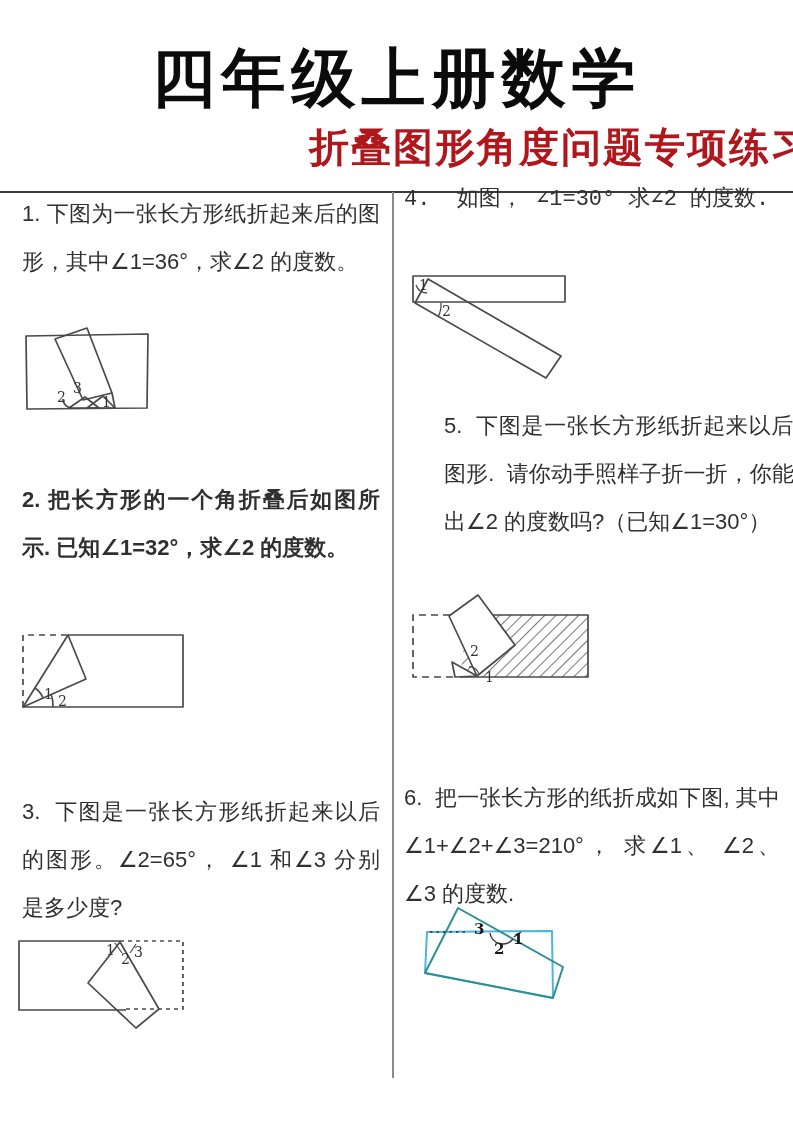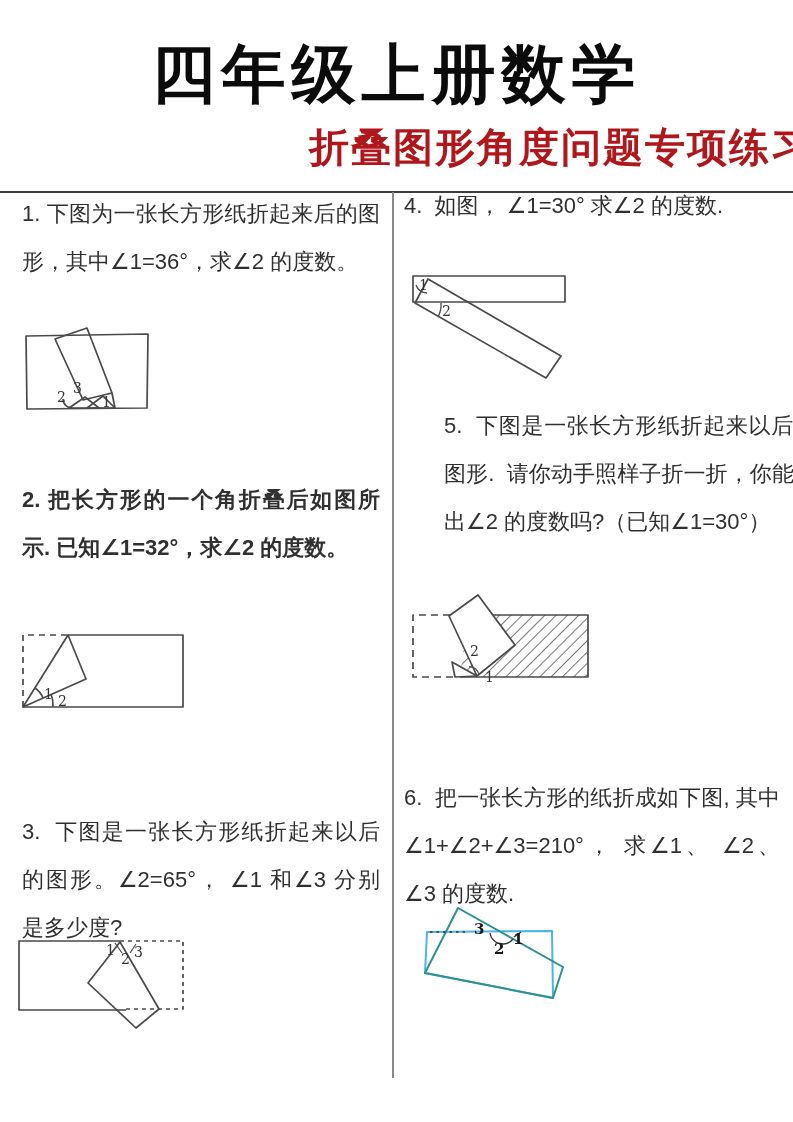--- a/index.html
+++ b/index.html
@@ -1,19 +1,19 @@
 <!DOCTYPE html>
 <html><head>
 <meta charset="utf-8">
 <style>
   html,body{margin:0;padding:0;background:#ffffff;}
   #page{position:relative;width:793px;height:1122px;background:#ffffff;overflow:hidden;
         font-family:"Liberation Sans","DejaVu Sans",sans-serif;}
   .title{position:absolute;left:0;top:44px;width:793px;text-align:center;
-         font-family:Liberation Mono, monospace;font-weight:900;
+         font-family:Liberation Serif, serif;font-weight:900;
          font-size:64px;line-height:70px;color:#0b0b0b;letter-spacing:6px;}
   .subtitle{position:absolute;left:0;top:114px;width:793px;text-align:right;
          font-family:"DejaVu Serif","Liberation Serif",serif;font-weight:900;
          font-size:40px;line-height:66px;color:#b0171c;letter-spacing:2px;padding-left:20px;}
   .hrule{position:absolute;left:0;top:191px;width:793px;height:2px;background:#3c3c3c;}
   .vdivider{position:absolute;left:392px;top:192px;width:2px;height:886px;background:#8a8a8a;}
   .problem{position:absolute;}
   .ptext{margin:0;font-size:22px;line-height:48px;color:#303030;text-align:justify;
          white-space:pre-wrap;}
   .diag{position:absolute;}
@@ -60,39 +60,39 @@
       <polygon points="1,75 46,3 64,47"></polygon>
       <path d="M 13,56 A 22,22 0 0 1 21,66"></path>
       <path d="M 29,62 A 30,30 0 0 1 31,75"></path>
     </g>
     <g class="dlabel">
       <text x="22" y="67">1</text>
       <text x="36" y="74">2</text>
     </g>
   </svg>
 
-  <section class="problem" style="left:22px;top:788px;width:358px;margin-top:20px;">
+  <section class="problem" style="left:22px;top:788px;width:358px;">
     <p class="ptext">3.  下图是一张长方形纸折起来以后的图形。∠2=65°， ∠1 和∠3 分别是多少度?</p>
   </section>
   <svg class="diag" style="left:18px;top:933px;" width="170" height="104" viewBox="0 0 170 104">
     <g stroke="#4a4a4a" stroke-width="1.7" fill="none" stroke-linejoin="round">
       <polyline points="102,8 1,8 1,77 108,77"></polyline>
       <polyline points="102,8 165,8 165,76 108,76" stroke-dasharray="4,4"></polyline>
       <polygon points="102,9 70,50 118,95 141,76"></polygon>
       <line x1="97" y1="10" x2="104" y2="20" stroke-width="1.2"></line>
       <line x1="112" y1="20" x2="118" y2="11" stroke-width="1.2"></line>
     </g>
     <g class="dlabel">
       <text x="88" y="22">1</text>
       <text x="103" y="31">2</text>
       <text x="116" y="24">3</text>
     </g>
   </svg>
 
-  <section class="problem" style="left:404px;top:182px;width:372px;">
+  <section class="problem" style="left:404px;top:176px;width:372px;font-family:Liberation Mono, monospace;">
     <p class="ptext">4.  如图， ∠1=30° 求∠2 的度数.</p>
   </section>
   <svg class="diag" style="left:412px;top:270px;" width="157" height="112" viewBox="0 0 157 112">
     <g stroke="#4a4a4a" stroke-width="1.7" fill="none" stroke-linejoin="round">
       <polygon points="1,6 153,6 153,32 1,32"></polygon>
       <polygon points="16,9 149,86 134,108 3,33"></polygon>
       <path d="M 4,15 A 12,12 0 0 0 15,23" stroke-width="1.3"></path>
       <path d="M 29,33 A 26,26 0 0 1 26,47" stroke-width="1.3"></path>
     </g>
     <g class="dlabel">

